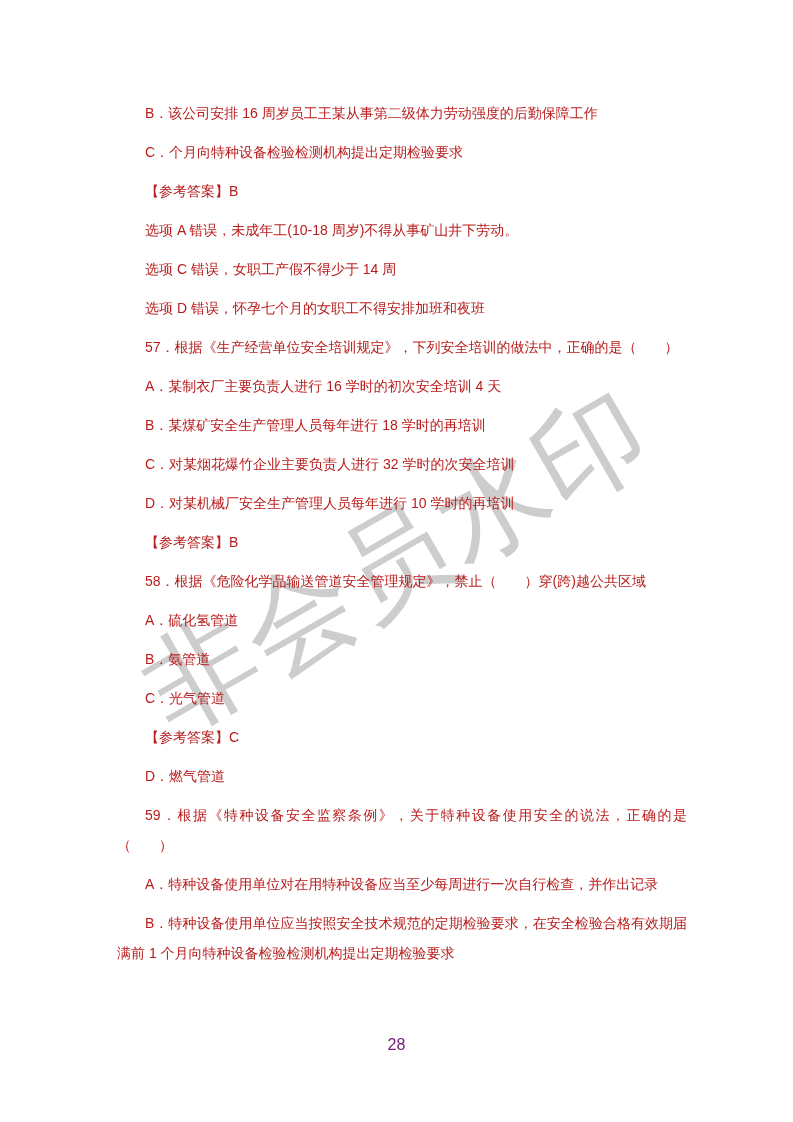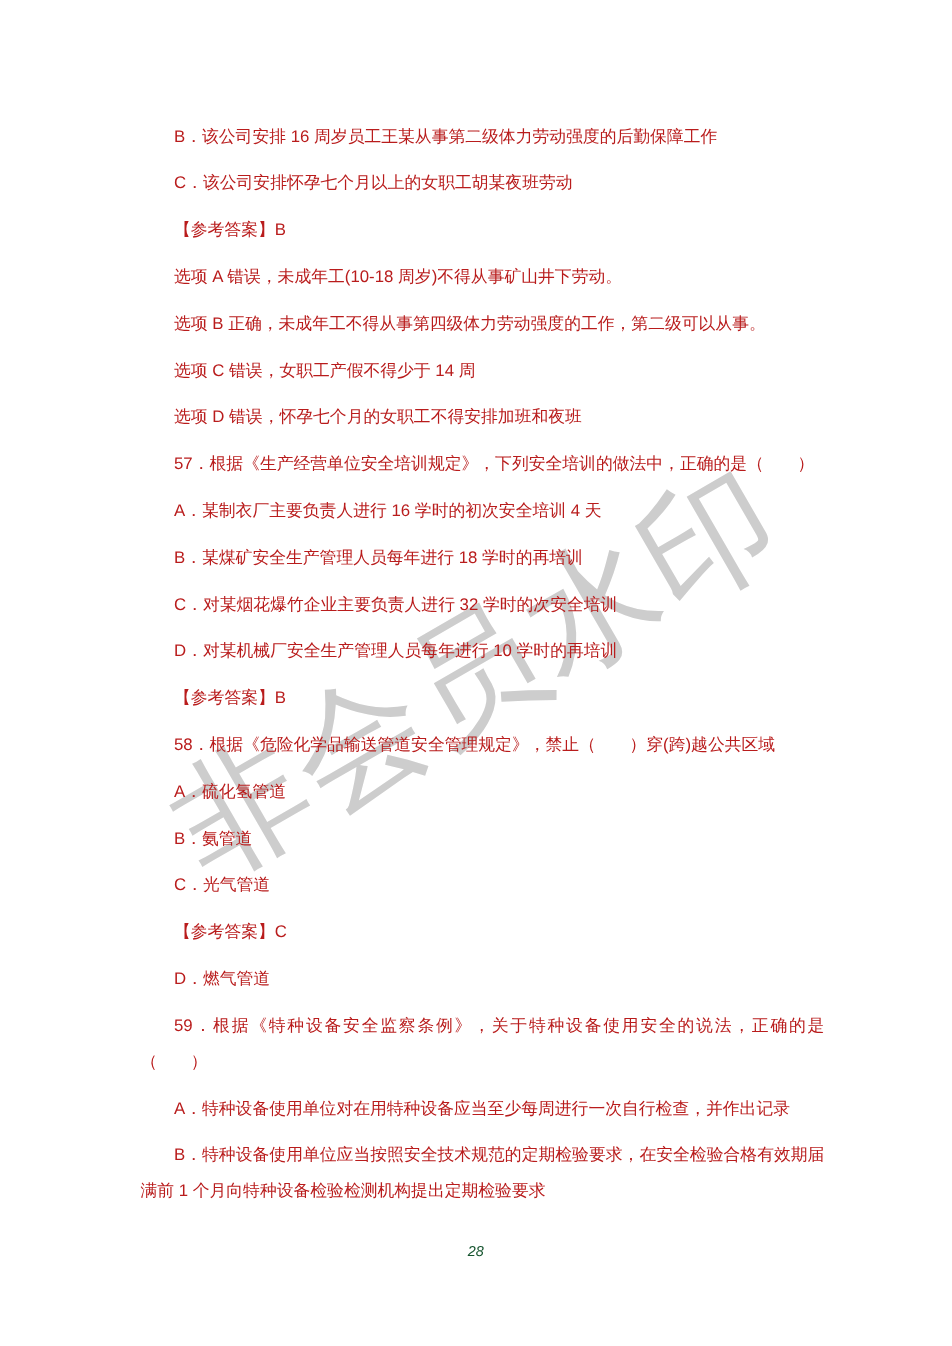--- a/index.html
+++ b/index.html
@@ -37,39 +37,37 @@
     line-height: 30px;
     text-indent: 2em;
     text-align: justify;
   }
   .page-number {
     position: absolute;
     top: 1036px;
     left: 0;
     width: 100%;
     text-align: center;
-    font-size: 12px;
-    color: #14532d;
+    font-size: 16px;
+    color: #701a75;
     z-index: 1;
-    font-style: italic;
   }
 </style>
 </head>
 <body>
 
 <div class="page">
 
   <div class="watermark">非会员水印</div>
 
   <main class="content">
     <p class="para">B．该公司安排 16 周岁员工王某从事第二级体力劳动强度的后勤保障工作</p>
-    <p class="para">C．该公司安排怀孕七个月以上的女职工胡某夜班劳动</p>
+    <p class="para">C．个月向特种设备检验检测机构提出定期检验要求</p>
     <p class="para">【参考答案】B</p>
     <p class="para">选项 A 错误，未成年工(10-18 周岁)不得从事矿山井下劳动。</p>
-    <p class="para">选项 B 正确，未成年工不得从事第四级体力劳动强度的工作，第二级可以从事。</p>
     <p class="para">选项 C 错误，女职工产假不得少于 14 周</p>
     <p class="para">选项 D 错误，怀孕七个月的女职工不得安排加班和夜班</p>
 
     <p class="para">57．根据《生产经营单位安全培训规定》，下列安全培训的做法中，正确的是（　　）</p>
     <p class="para">A．某制衣厂主要负责人进行 16 学时的初次安全培训 4 天</p>
     <p class="para">B．某煤矿安全生产管理人员每年进行 18 学时的再培训</p>
     <p class="para">C．对某烟花爆竹企业主要负责人进行 32 学时的次安全培训</p>
     <p class="para">D．对某机械厂安全生产管理人员每年进行 10 学时的再培训</p>
     <p class="para">【参考答案】B</p>
 

